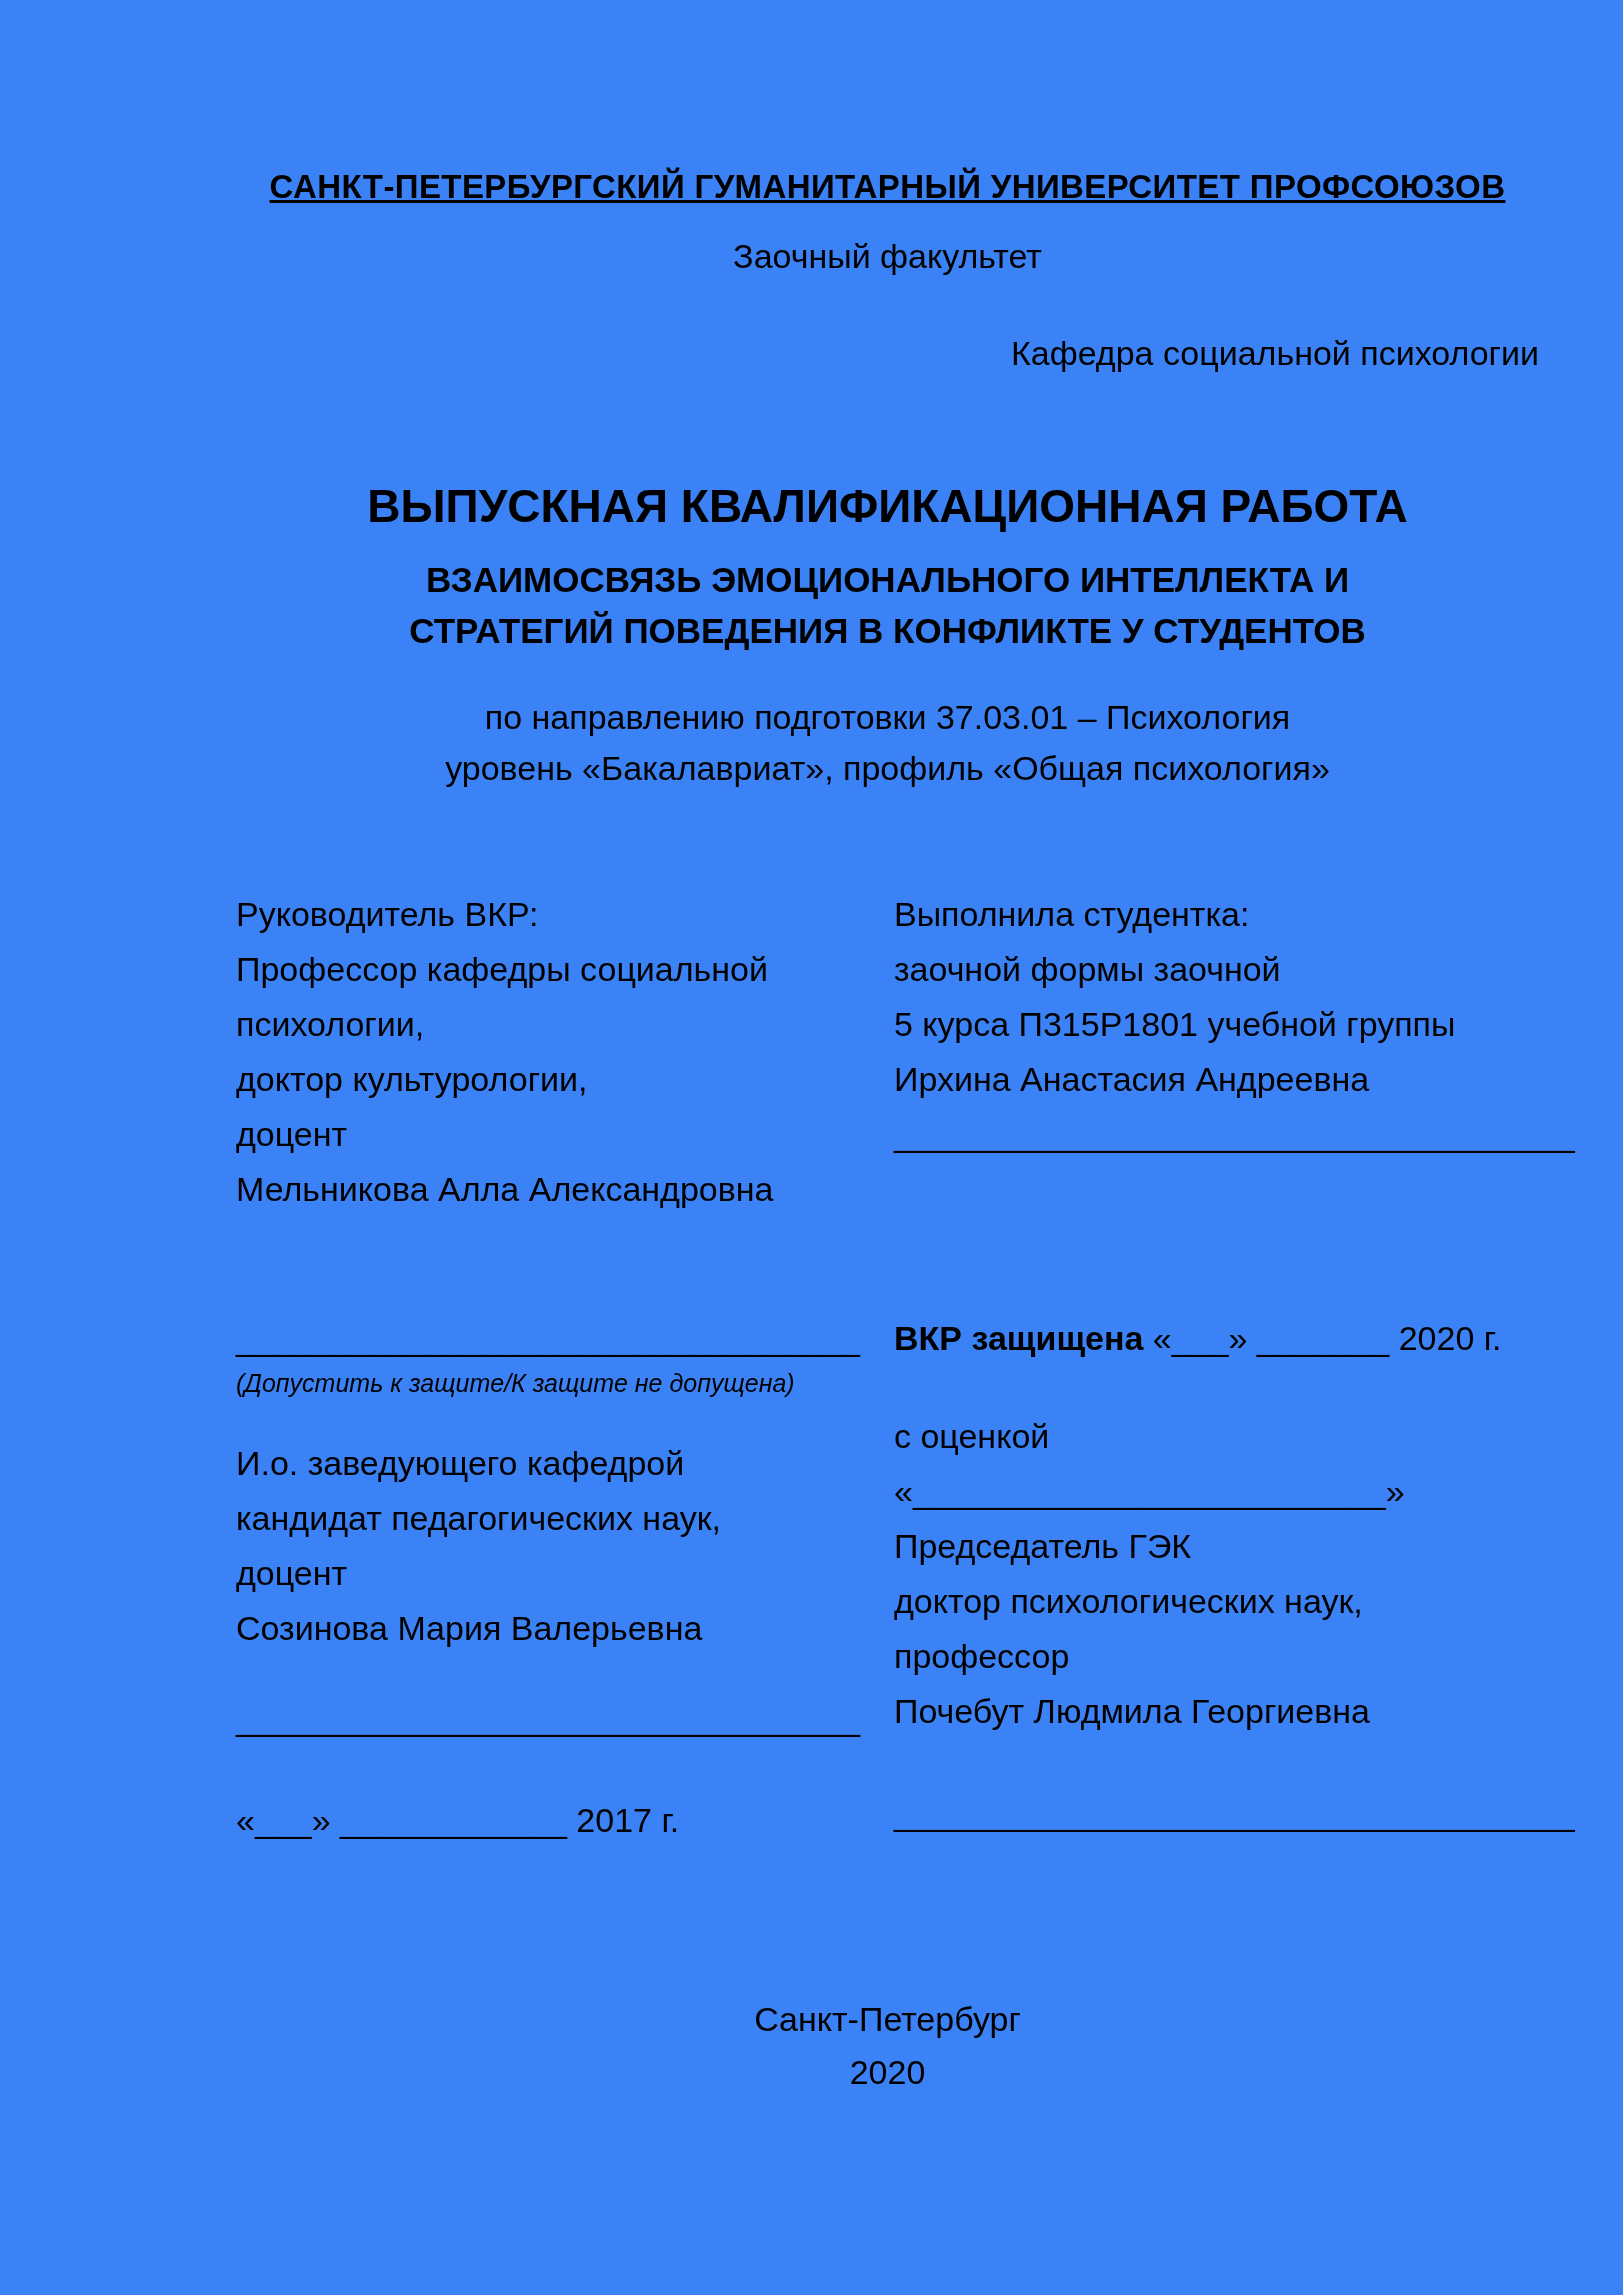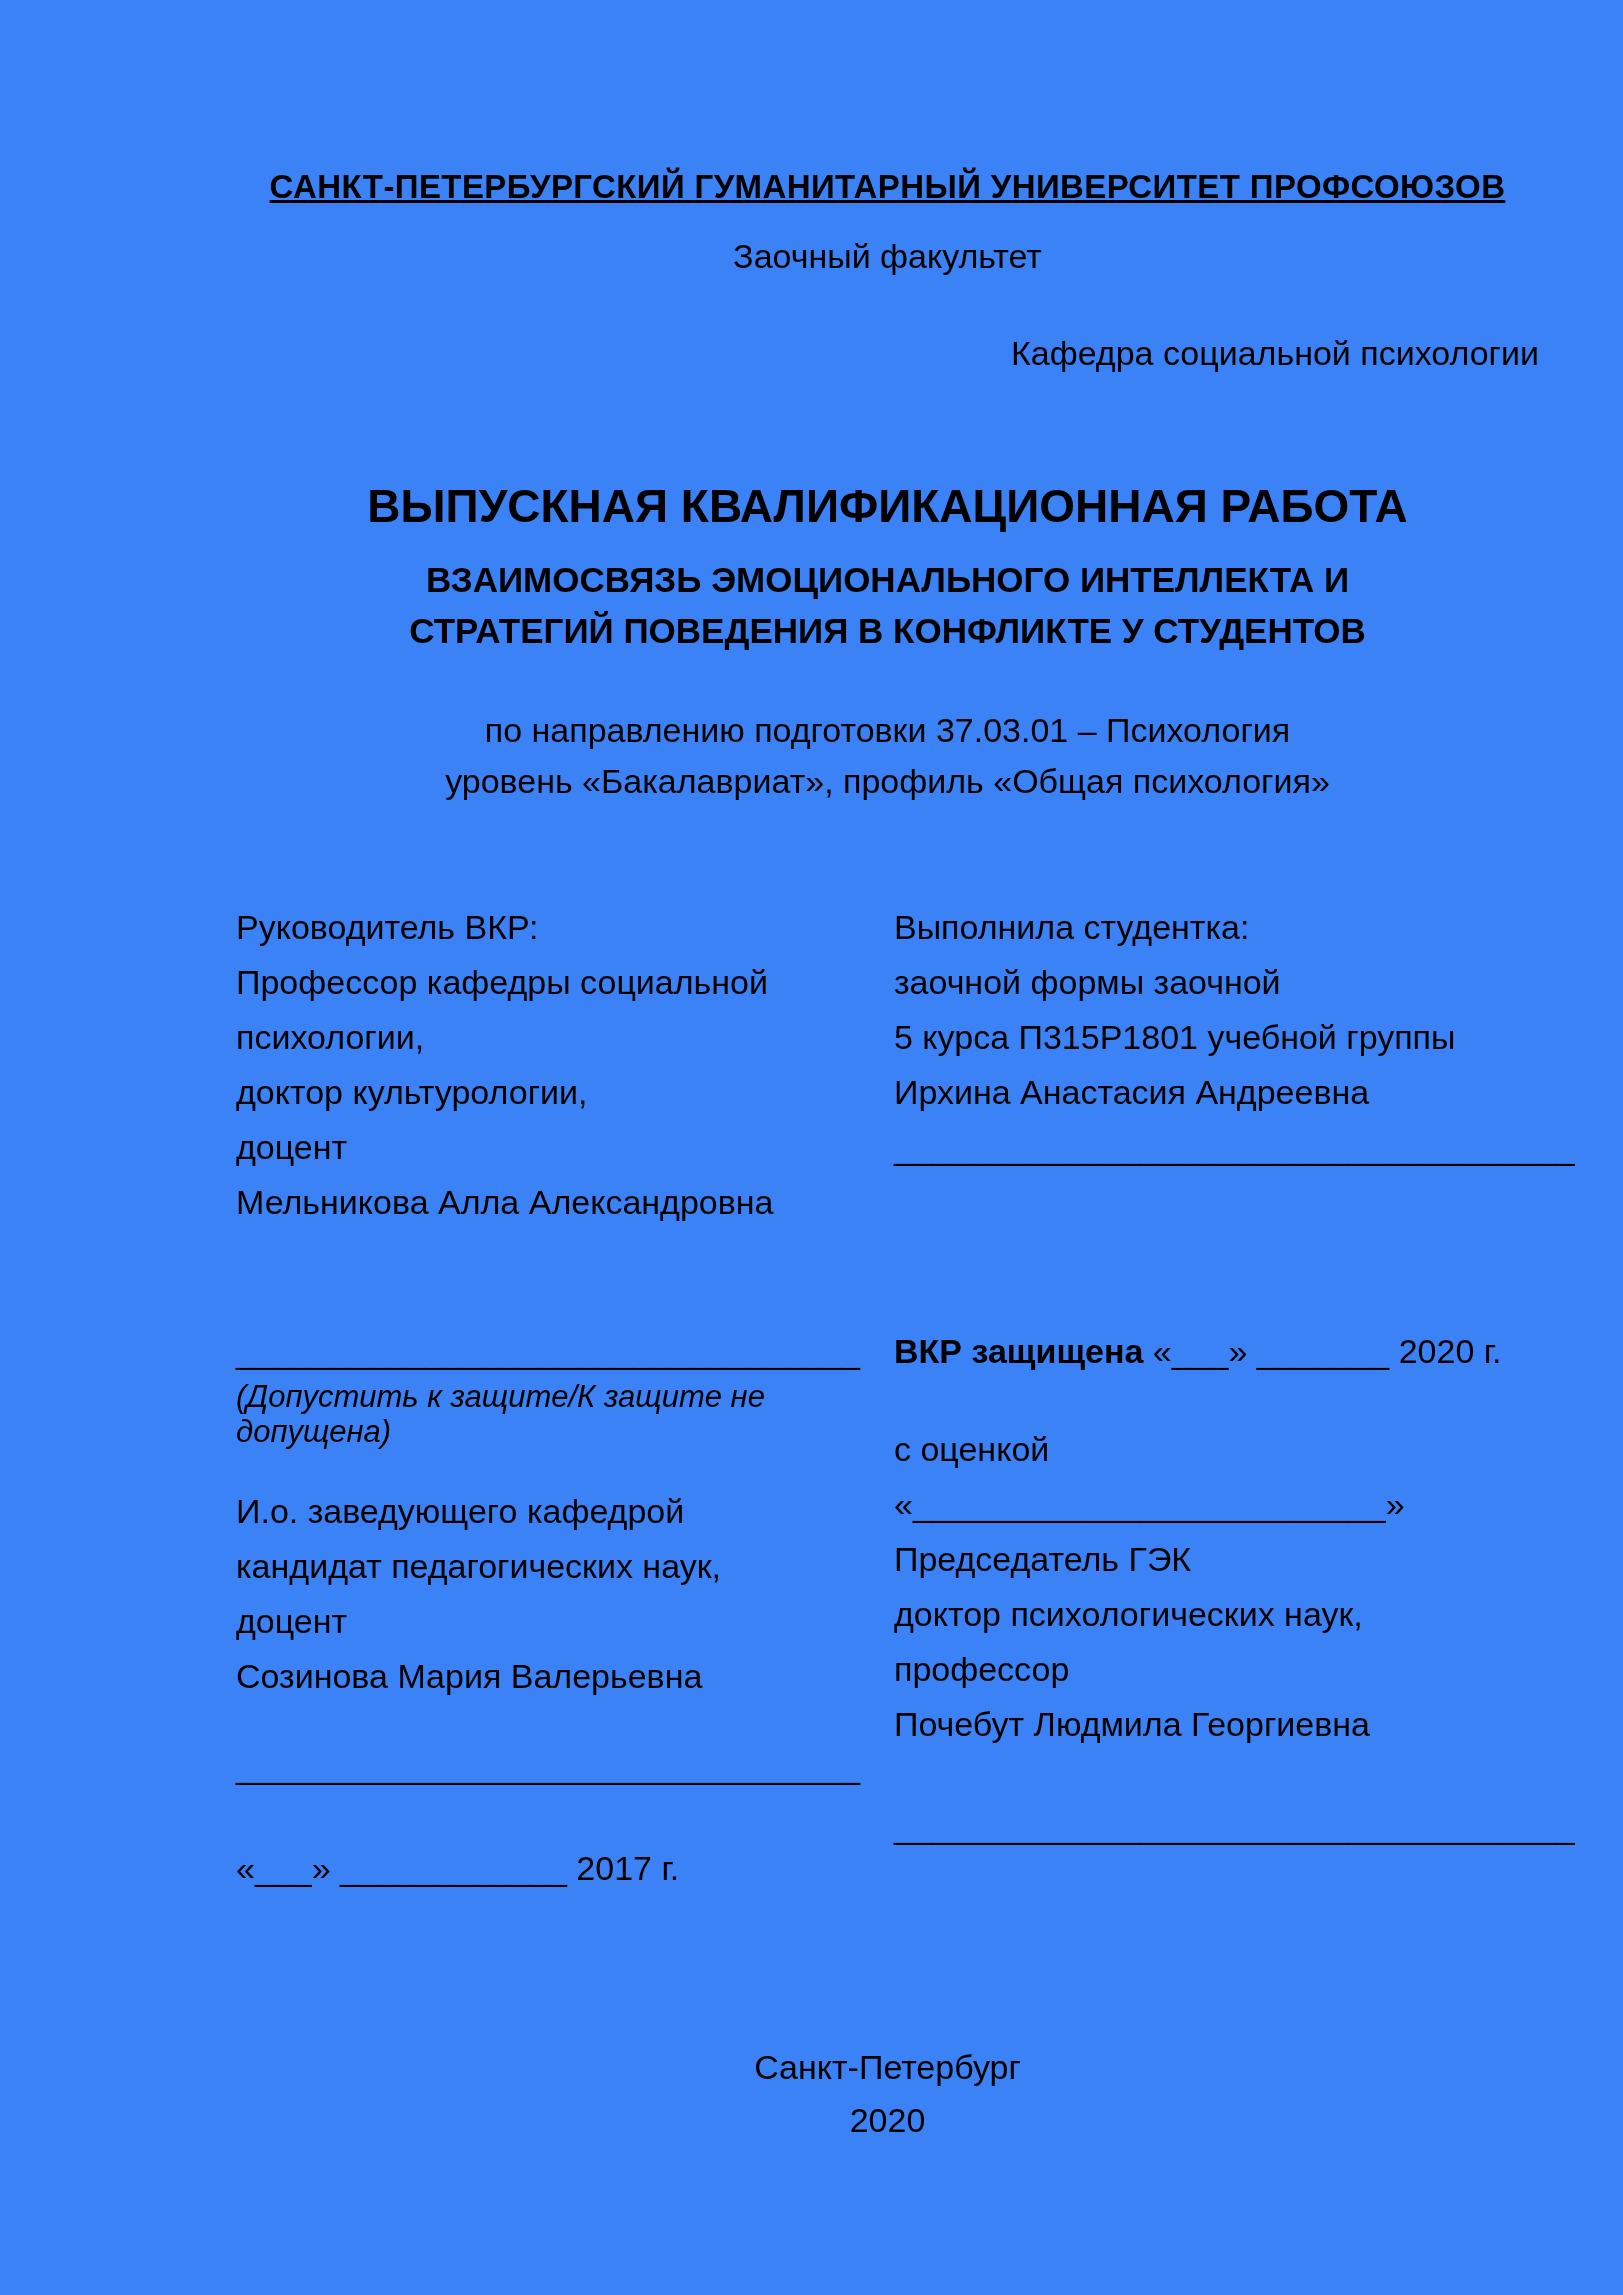--- a/index.html
+++ b/index.html
@@ -48,21 +48,21 @@
     }
     .thesis-title {
       font-size: 35px;
       font-weight: bold;
       text-align: center;
       margin-top: 22px;
       line-height: 51px;
     }
     .program {
       text-align: center;
-      margin-top: 49px;
+      margin-top: 36px;
       line-height: 51px;
     }
     .cols {
       display: flex;
       margin-top: 93px;
     }
     .cols-2 {
       display: flex;
       margin-top: 94px;
     }
@@ -72,21 +72,21 @@
       box-sizing: border-box;
     }
     .col-right {
       width: 49.5%;
       box-sizing: border-box;
     }
     .txt-line { line-height: 55px; }
     .sig-line { line-height: 55px; white-space: nowrap; }
     .sig-note {
       font-style: italic;
-      font-size: 31px;
+      font-size: 25px;
       line-height: 35px;
     }
     .mt-45 { margin-top: 35px; }
     .mt-55 { margin-top: 43px; }
     .mt-60 { margin-top: 47px; }
     .footer {
       text-align: center;
       margin-top: 145px;
       line-height: 53px;
     }

